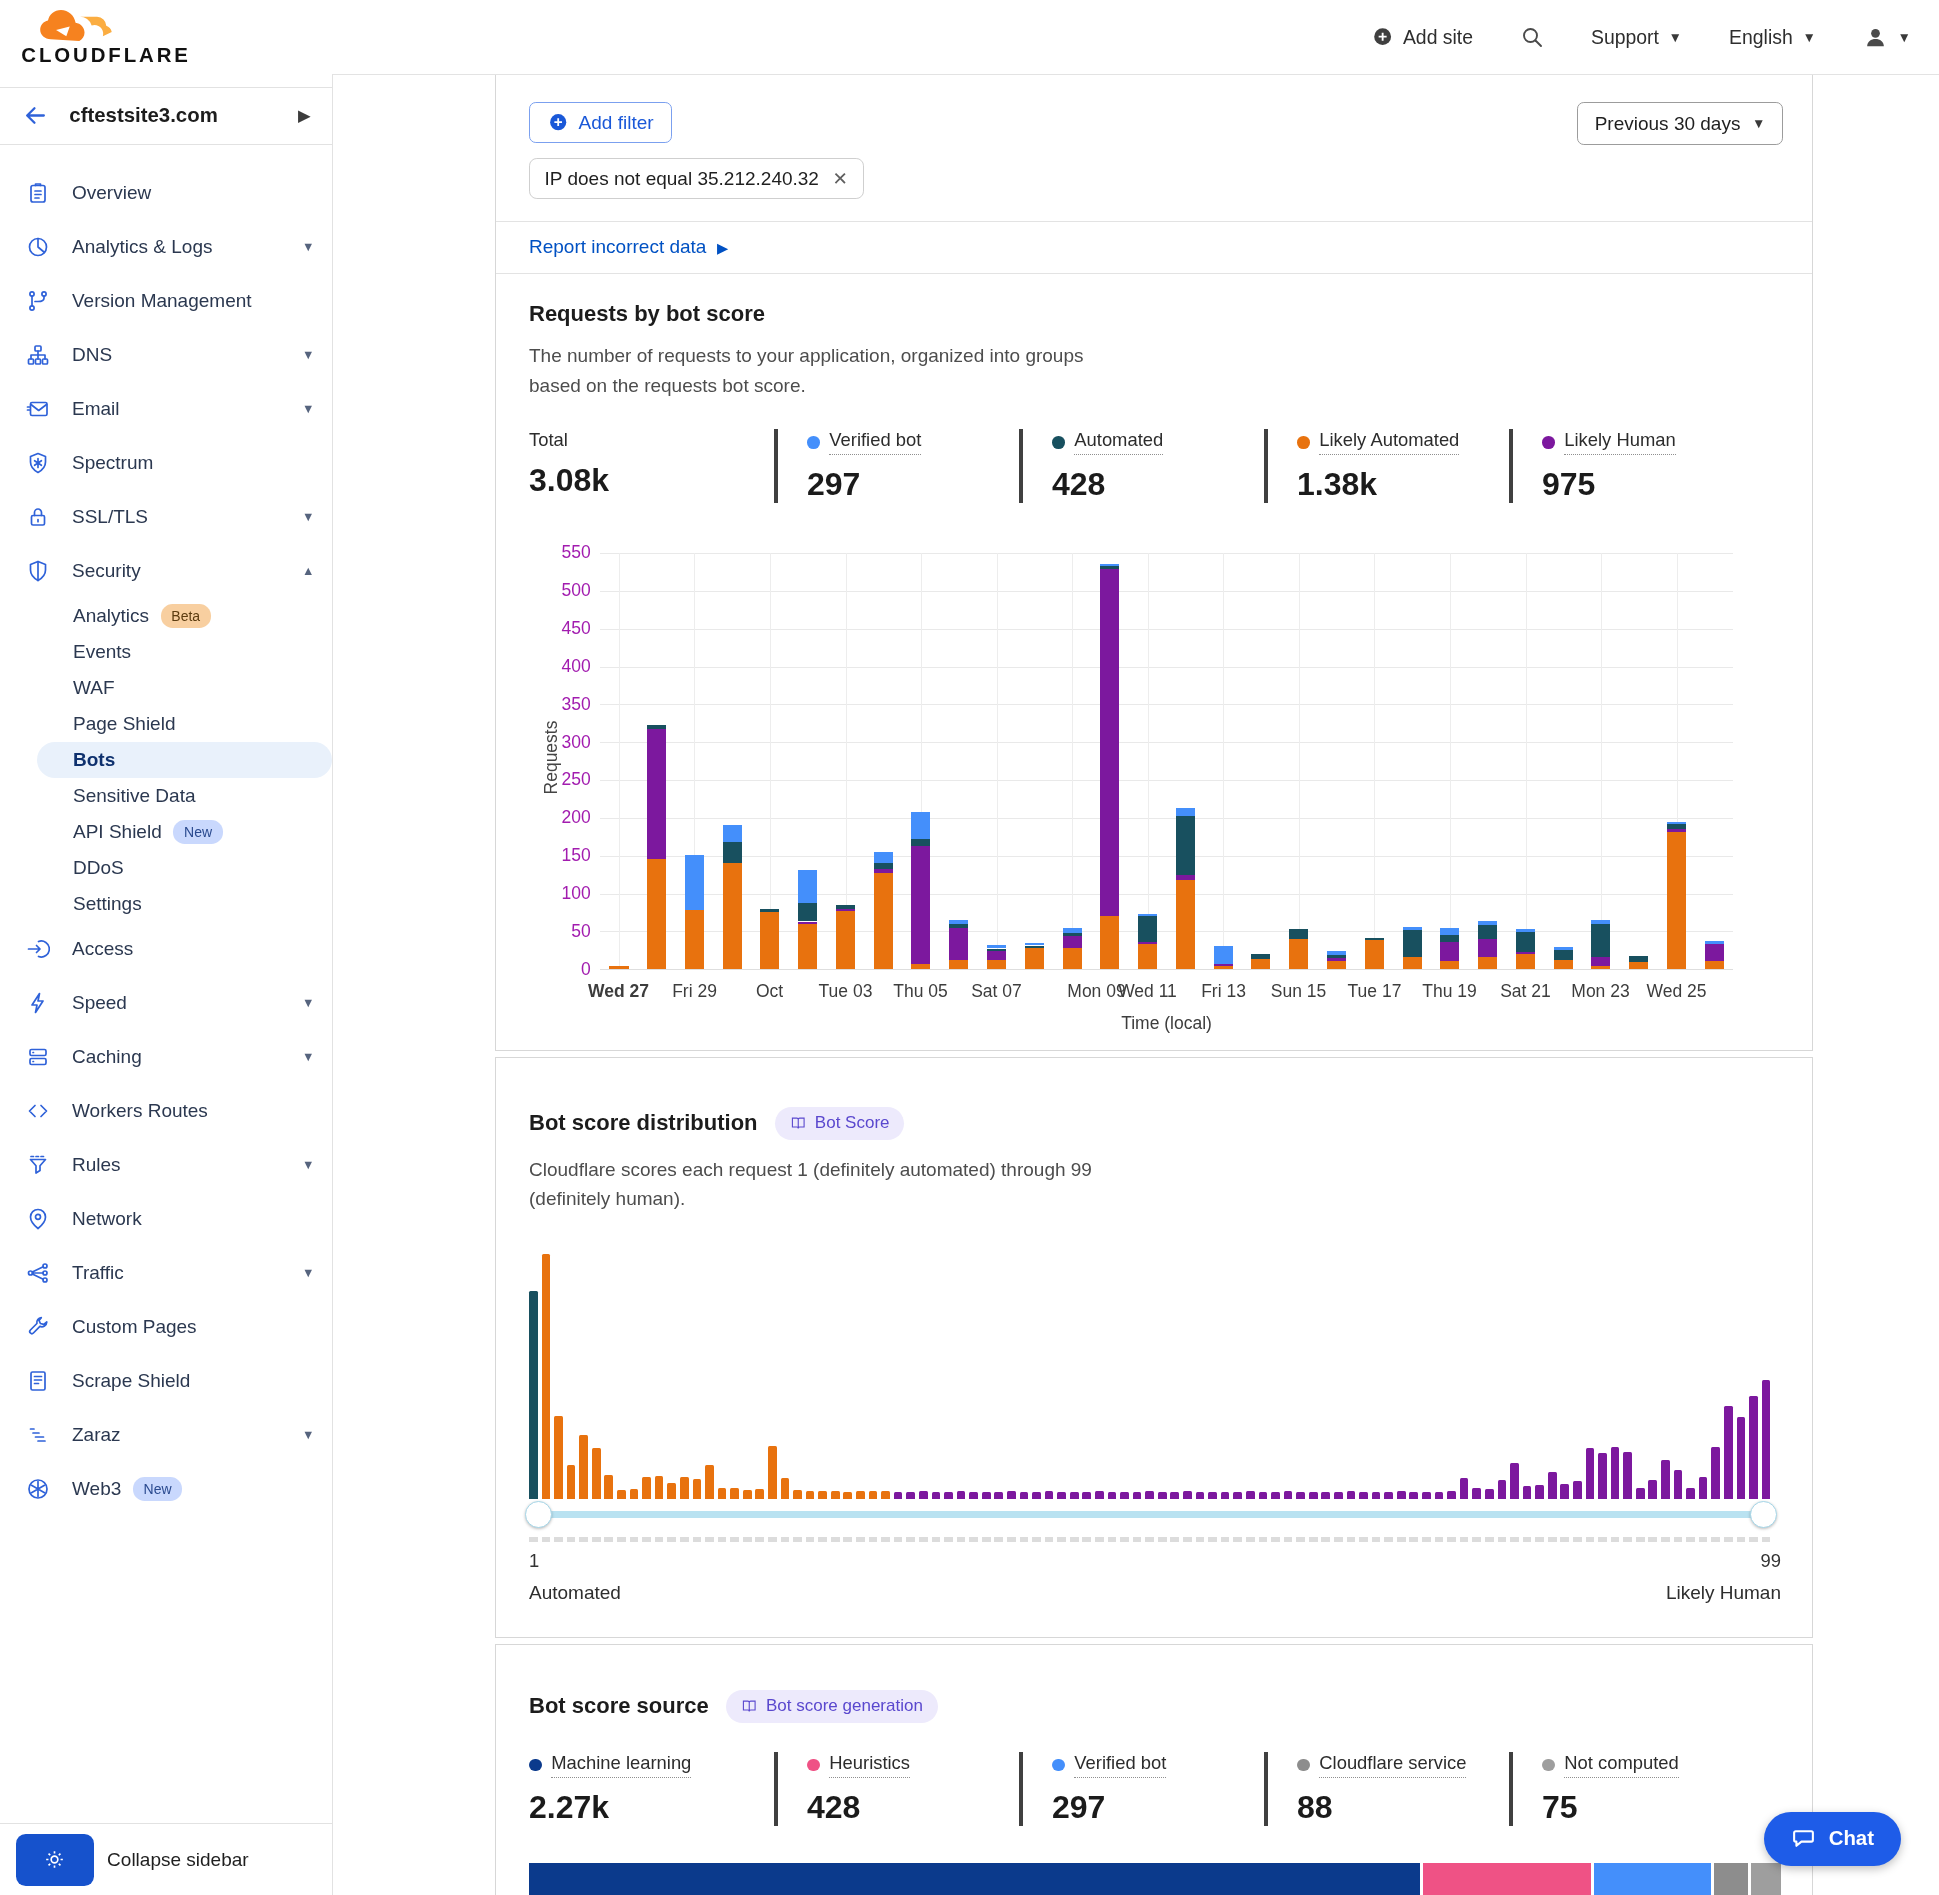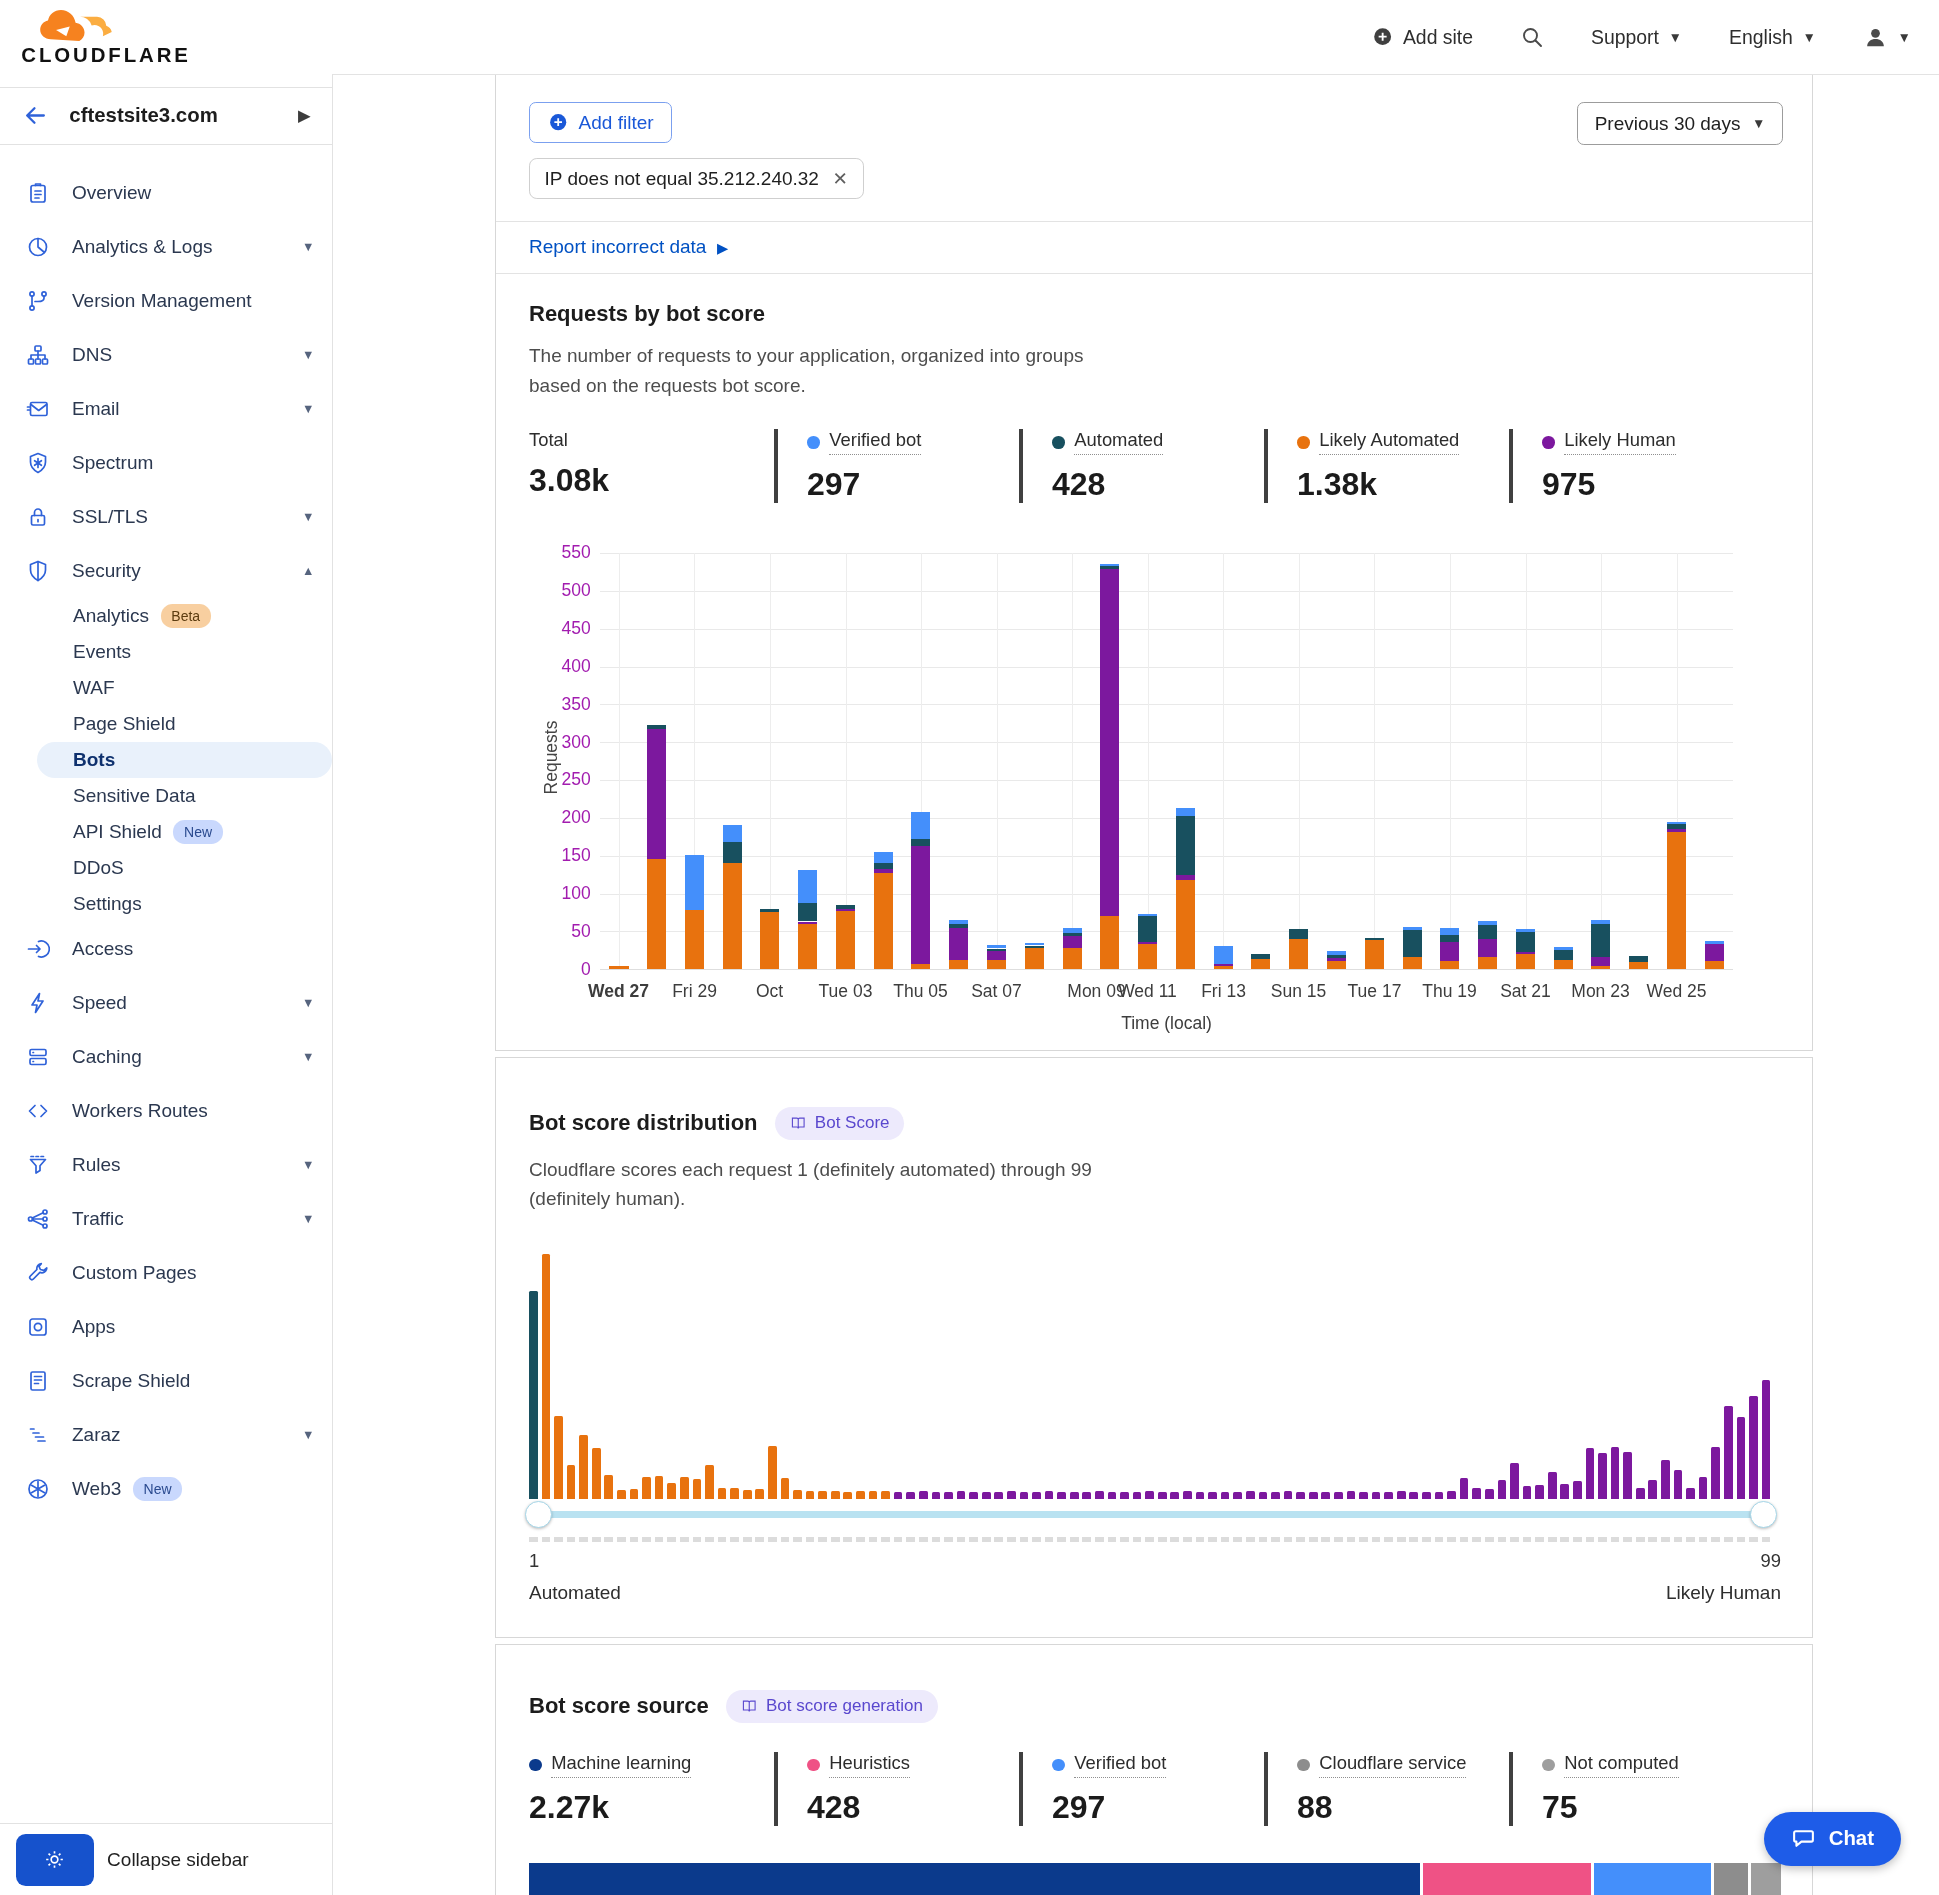--- a/index.html
+++ b/index.html
@@ -306,41 +306,41 @@
           <div class="nav-item">
             <span class="nav-icon"><svg viewBox="0 0 24 24">
                 <path d="M4.5 6.5h15l-5.5 6.2v4.8l-4 2.5v-7.3z"></path>
                 <path d="M5 3.5h14" stroke-dasharray="2.5 2.5"></path>
               </svg></span>
             <span class="nav-label">Rules</span>
             <span class="nav-chev" style="font-size: 12.6px;">▼</span>
           </div>
           <div class="nav-item">
             <span class="nav-icon"><svg viewBox="0 0 24 24">
+                <path d="M12 21.5s-7.5-6-7.5-11.5a7.5 7.5 0 0 1 15 0C19.5 15.5 12 21.5 12 21.5z"></path>
+                <circle cx="12" cy="9.8" r="2.5"></circle>
+              </svg></span>
+            <span class="nav-label">Network</span>
+          </div>
+          <div class="nav-item">
+            <span class="nav-icon"><svg viewBox="0 0 24 24">
                 <circle cx="4.5" cy="12" r="2"></circle>
                 <circle cx="19" cy="5" r="2"></circle>
                 <circle cx="19" cy="12" r="2"></circle>
                 <circle cx="19" cy="19" r="2"></circle>
                 <path d="M6.5 12H17M6.3 11L17.2 5.7M6.3 13L17.2 18.3"></path>
               </svg></span>
             <span class="nav-label">Traffic</span>
             <span class="nav-chev" style="font-size: 12.6px;">▼</span>
           </div>
           <div class="nav-item">
             <span class="nav-icon"><svg viewBox="0 0 24 24">
                 <path d="M20.8 7a5 5 0 0 1-6.9 4.4L7.4 18a2.1 2.1 0 0 1-3-3l6.5-6.5A5 5 0 0 1 15.3 2.6L13 5.4l1.4 3.1 3.3.9z"></path>
               </svg></span>
             <span class="nav-label">Custom Pages</span>
-          </div>
-          <div class="nav-item">
-            <span class="nav-icon"><svg viewBox="0 0 24 24">
-                <rect x="4" y="4" width="16" height="16" rx="2.5"></rect>
-                <circle cx="12" cy="12" r="3.6"></circle>
-              </svg></span>
-            <span class="nav-label">Apps</span>
           </div>
           <div class="nav-item">
             <span class="nav-icon"><svg viewBox="0 0 24 24">
                 <rect x="5" y="3" width="14" height="18" rx="1.5"></rect>
                 <path d="M8.5 7.5h7M8.5 11h7M8.5 14.5h4"></path>
               </svg></span>
             <span class="nav-label">Scrape Shield</span>
           </div>
           <div class="nav-item">
             <span class="nav-icon"><svg viewBox="0 0 24 24">

